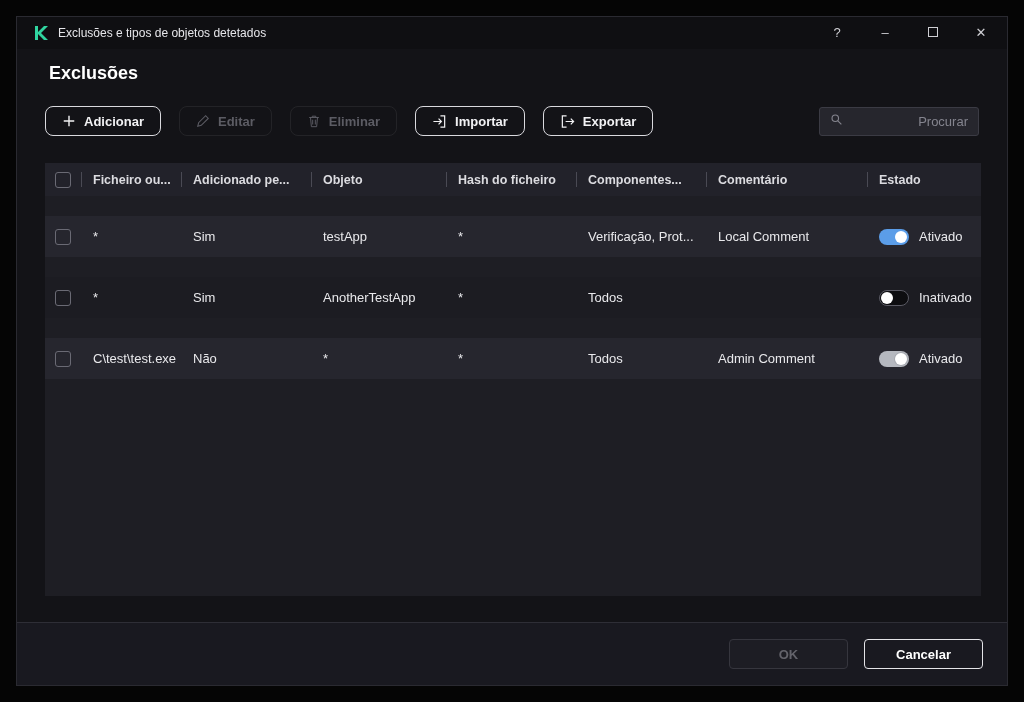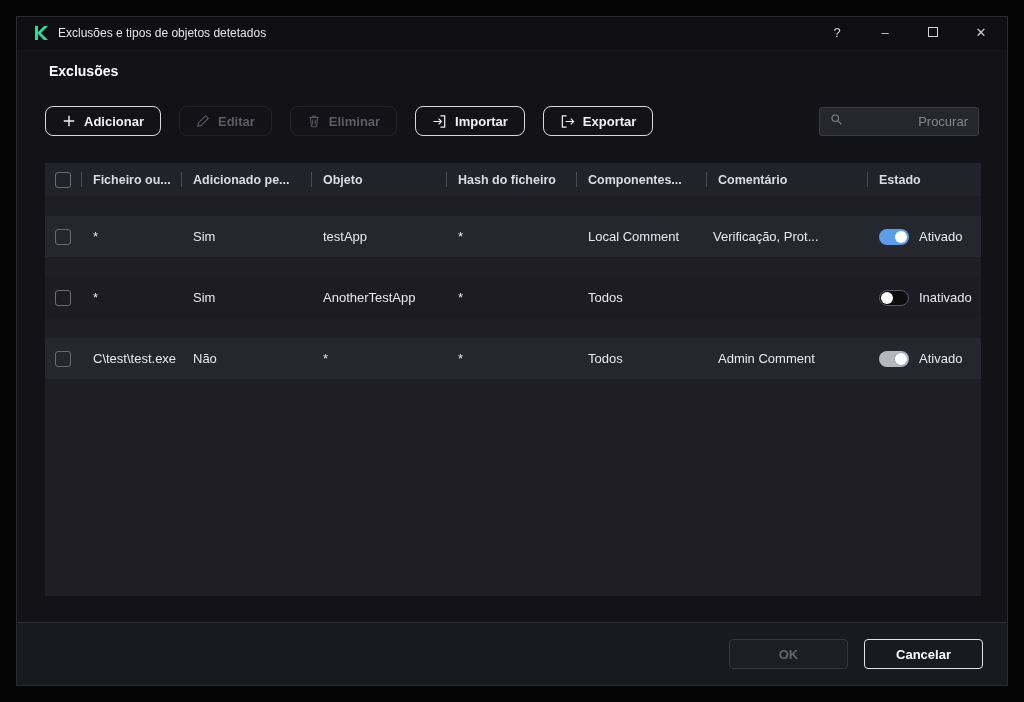--- a/index.html
+++ b/index.html
@@ -25,21 +25,21 @@
   .app-logo { width: 16px; height: 16px; flex: 0 0 auto; }
   .titlebar-text { color: #e6e6ea; font-size: 12px; margin-left: 9px; }
   .win-controls { margin-left: auto; display: flex; align-items: center; gap: 32px; }
   .win-btn {
     color: #cfcfd4; font-size: 13px; width: 16px; text-align: center;
     cursor: default; line-height: 16px;
   }
   .max-glyph { display:inline-block; width: 10px; height: 10px; border: 1px solid #cfcfd4; }
   
   .page-title {
-    color: #ffffff; font-size: 14px; font-weight: bold;
+    color: #ffffff; font-size: 18px; font-weight: bold;
     padding: 14px 0 0 32px; height: 42px;
   }
   
   .toolbar {
     display: flex; align-items: center;
     margin: 14px 28px 0 28px; height: 32px;
   }
   .btn {
     height: 30px; display: inline-flex; align-items: center; gap: 8px;
     padding: 0 16px; margin-right: 18px;
@@ -243,22 +243,22 @@
     </div>
 
     <div class="tr odd">
       <div class="td c-check">
           <span class="checkbox"></span>
         </div>
       <div class="td c-file">*</div>
       <div class="td c-added">Sim</div>
       <div class="td c-objeto">testApp</div>
       <div class="td c-hash">*</div>
+      <div class="td c-comp">Verificação, Prot...</div>
       <div class="td c-comment">Local Comment</div>
-      <div class="td c-comp">Verificação, Prot...</div>
       <div class="td c-estado">
         <span class="toggle on">
             <span class="knob"></span>
           </span>
         <span>Ativado</span>
       </div>
       <div class="td c-stub"></div>
     </div>
 
     <div class="tr even">

